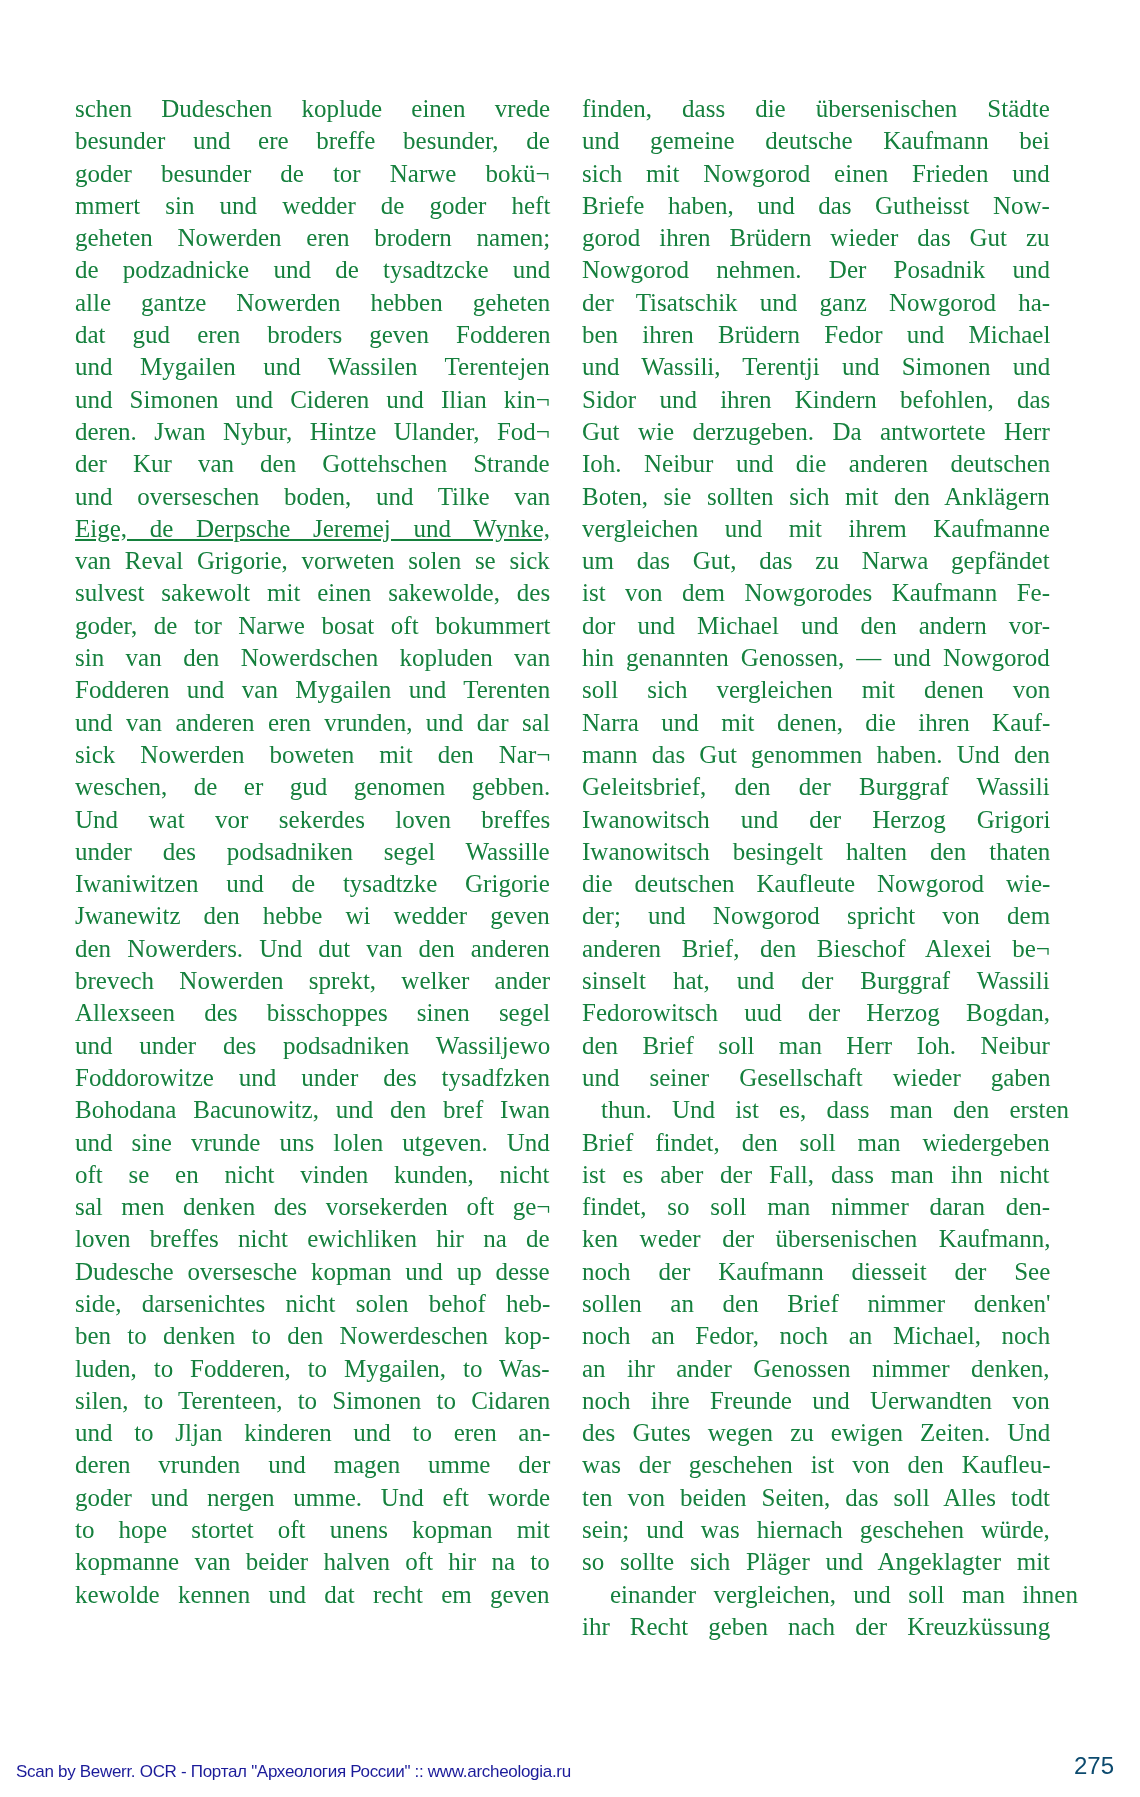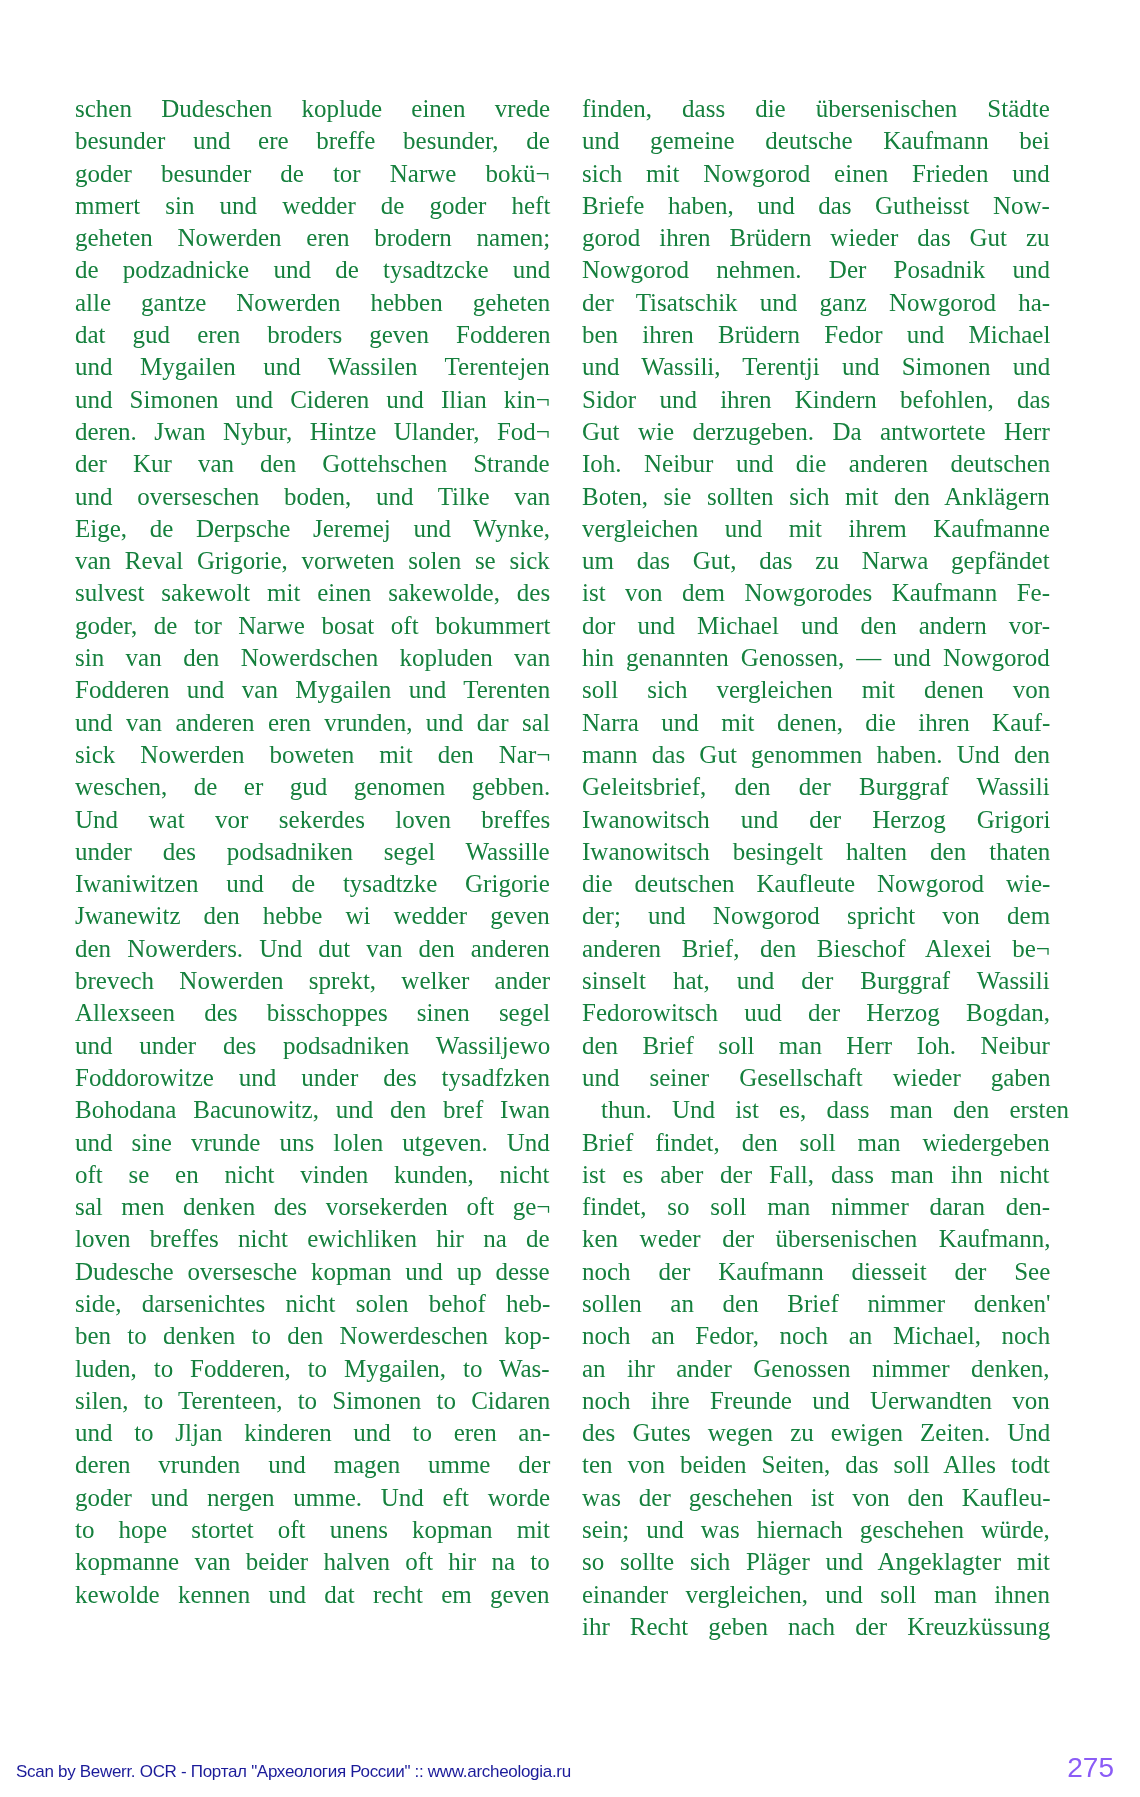--- a/index.html
+++ b/index.html
@@ -31,43 +31,43 @@
       font-family: "Liberation Sans", sans-serif;
       font-size: 17px;
       color: #1b1b9a;
       letter-spacing: -0.3px;
     }
     .page-number {
       position: absolute;
       right: 26px;
       top: 1752px;
       font-family: "Liberation Sans", sans-serif;
-      font-size: 28px;
-      color: #8b5cf6;
+      font-size: 24px;
+      color: #0c4a6e;
     }
   </style>
 </head>
 <body>
 
 <div class="page">
   <div class="col col-left" id="col-left">
       <span class="line" style="display: block; width: auto; word-spacing: 23px; text-align: left; text-align-last: left;">schen Dudeschen koplude einen vrede</span>
       <span class="line" style="display: block; width: auto; word-spacing: 21.4px; text-align: left; text-align-last: left;">besunder und ere breffe besunder, de</span>
       <span class="line" style="display: block; width: auto; word-spacing: 22.8px; text-align: left; text-align-last: left;">goder besunder de tor Narwe bokü¬</span>
       <span class="line" style="display: block; width: auto; word-spacing: 18.8333px; text-align: left; text-align-last: left;">mmert sin und wedder de goder heft</span>
       <span class="line" style="display: block; width: auto; word-spacing: 18.5px; text-align: left; text-align-last: left;">geheten Nowerden eren brodern namen;</span>
       <span class="line" style="display: block; width: auto; word-spacing: 18px; text-align: left; text-align-last: left;">de podzadnicke und de tysadtzcke und</span>
       <span class="line" style="display: block; width: auto; word-spacing: 23.75px; text-align: left; text-align-last: left;">alle gantze Nowerden hebben geheten</span>
       <span class="line" style="display: block; width: auto; word-spacing: 20.8px; text-align: left; text-align-last: left;">dat gud eren broders geven Fodderen</span>
       <span class="line" style="display: block; width: auto; word-spacing: 21.25px; text-align: left; text-align-last: left;">und Mygailen und Wassilen Terentejen</span>
       <span class="line" style="display: block; width: auto; word-spacing: 10.8333px; text-align: left; text-align-last: left;">und Simonen und Cideren und Ilian kin¬</span>
       <span class="line" style="display: block; width: auto; word-spacing: 11.2px; text-align: left; text-align-last: left;">deren. Jwan Nybur, Hintze Ulander, Fod¬</span>
       <span class="line" style="display: block; width: auto; word-spacing: 19.8px; text-align: left; text-align-last: left;">der Kur van den Gottehschen Strande</span>
       <span class="line" style="display: block; width: auto; word-spacing: 18.4px; text-align: left; text-align-last: left;">und overseschen boden, und Tilke van</span>
-      <span class="line" style="display: block; width: auto; word-spacing: 16.4px; text-align: right; text-align-last: left;">Eige, de Derpsche Jeremej und Wynke,</span>
+      <span class="line" style="display: block; width: auto; word-spacing: 16.4px; text-align: right; text-align-last: left; text-decoration: underline;">Eige, de Derpsche Jeremej und Wynke,</span>
       <span class="line" style="display: block; width: auto; word-spacing: 7.5px; text-align: left; text-align-last: left;">van Reval Grigorie, vorweten solen se sick</span>
       <span class="line" style="display: block; width: auto; word-spacing: 10.6px; text-align: left; text-align-last: left;">sulvest sakewolt mit einen sakewolde, des</span>
       <span class="line" style="display: block; width: auto; word-spacing: 10.3333px; text-align: left; text-align-last: left;">goder, de tor Narwe bosat oft bokummert</span>
       <span class="line" style="display: block; width: auto; word-spacing: 15.2px; text-align: left; text-align-last: left;">sin van den Nowerdschen kopluden van</span>
       <span class="line" style="display: block; width: auto; word-spacing: 11.2px; text-align: left; text-align-last: left;">Fodderen und van Mygailen und Terenten</span>
       <span class="line" style="display: block; width: auto; word-spacing: 7.14286px; text-align: left; text-align-last: left;">und van anderen eren vrunden, und dar sal</span>
       <span class="line" style="display: block; width: auto; word-spacing: 18.8px; text-align: left; text-align-last: left;">sick Nowerden boweten mit den Nar¬</span>
       <span class="line" style="display: block; width: auto; word-spacing: 20.2px; text-align: left; text-align-last: left;">weschen, de er gud genomen gebben.</span>
       <span class="line" style="display: block; width: auto; word-spacing: 24.2px; text-align: left; text-align-last: left;">Und wat vor sekerdes loven breffes</span>
       <span class="line" style="display: block; width: auto; word-spacing: 24.5px; text-align: left; text-align-last: left;">under des podsadniken segel Wassille</span>
@@ -131,23 +131,23 @@
       <span class="line" style="display: block; width: auto; word-spacing: 15.6px; text-align: left; text-align-last: left;">Brief findet, den soll man wiedergeben</span>
       <span class="line" style="display: block; width: auto; word-spacing: 10.625px; text-align: left; text-align-last: left;">ist es aber der Fall, dass man ihn nicht</span>
       <span class="line" style="display: block; width: auto; word-spacing: 14.5px; text-align: left; text-align-last: left;">findet, so soll man nimmer daran den-</span>
       <span class="line" style="display: block; width: auto; word-spacing: 15.25px; text-align: left; text-align-last: left;">ken weder der übersenischen Kaufmann,</span>
       <span class="line" style="display: block; width: auto; word-spacing: 21.6px; text-align: left; text-align-last: left;">noch der Kaufmann diesseit der See</span>
       <span class="line" style="display: block; width: auto; word-spacing: 22.4px; text-align: left; text-align-last: left;">sollen an den Brief nimmer denken'</span>
       <span class="line" style="display: block; width: auto; word-spacing: 14.3333px; text-align: left; text-align-last: left;">noch an Fedor, noch an Michael, noch</span>
       <span class="line" style="display: block; width: auto; word-spacing: 15.2px; text-align: left; text-align-last: left;">an ihr ander Genossen nimmer denken,</span>
       <span class="line" style="display: block; width: auto; word-spacing: 14px; text-align: left; text-align-last: left;">noch ihre Freunde und Uerwandten von</span>
       <span class="line" style="display: block; width: auto; word-spacing: 10.8333px; text-align: left; text-align-last: left;">des Gutes wegen zu ewigen Zeiten. Und</span>
+      <span class="line" style="display: block; width: auto; word-spacing: 11.6667px; text-align: left; text-align-last: left;">was der geschehen ist von den Kaufleu-</span>
       <span class="line" style="display: block; width: auto; word-spacing: 8.71429px; text-align: left; text-align-last: left;">ten von beiden Seiten, das soll Alles todt</span>
-      <span class="line" style="display: block; width: auto; word-spacing: 11.6667px; text-align: left; text-align-last: left;">was der geschehen ist von den Kaufleu-</span>
       <span class="line" style="display: block; width: auto; word-spacing: 10.8px; text-align: left; text-align-last: left;">sein; und was hiernach geschehen würde,</span>
       <span class="line" style="display: block; width: auto; word-spacing: 9.5px; text-align: left; text-align-last: left;">so sollte sich Pläger und Angeklagter mit</span>
-      <span class="line" style="display: block; width: auto; word-spacing: 11.2px; text-align: left; text-align-last: left;">einander vergleichen, und soll man ihnen</span>
+      <span class="line" style="display: block; width: auto; word-spacing: 11.2px; text-align: left; text-align-last: left; margin-left: 28px;">einander vergleichen, und soll man ihnen</span>
       <span class="line last" style="display: block; width: auto; word-spacing: 13.8px; text-align: left; text-align-last: left;">ihr Recht geben nach der Kreuzküssung</span>
     </div>
 
   <div class="footer-credit" style="color: rgb(27, 27, 154);">Scan by Bewerr. OCR - Портал "Археология России" :: www.archeologia.ru</div>
   <div class="page-number">275</div>
 </div>
 
 </body></html>

